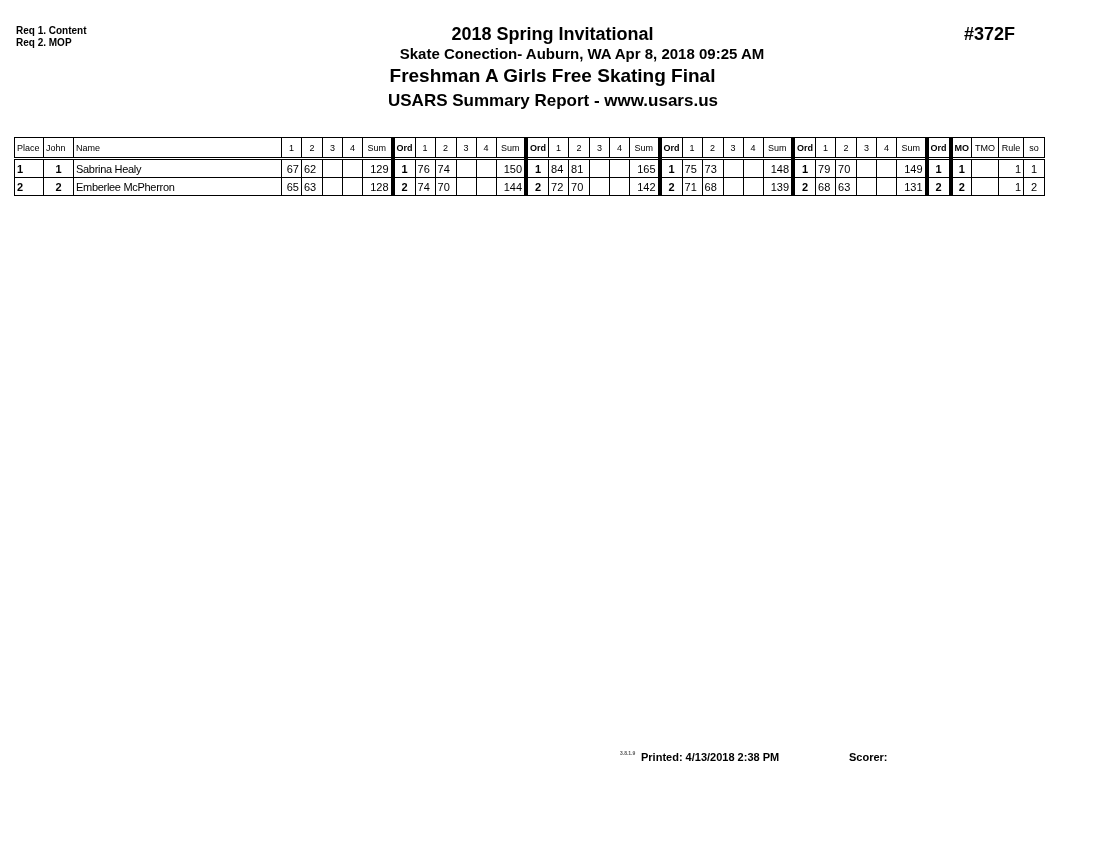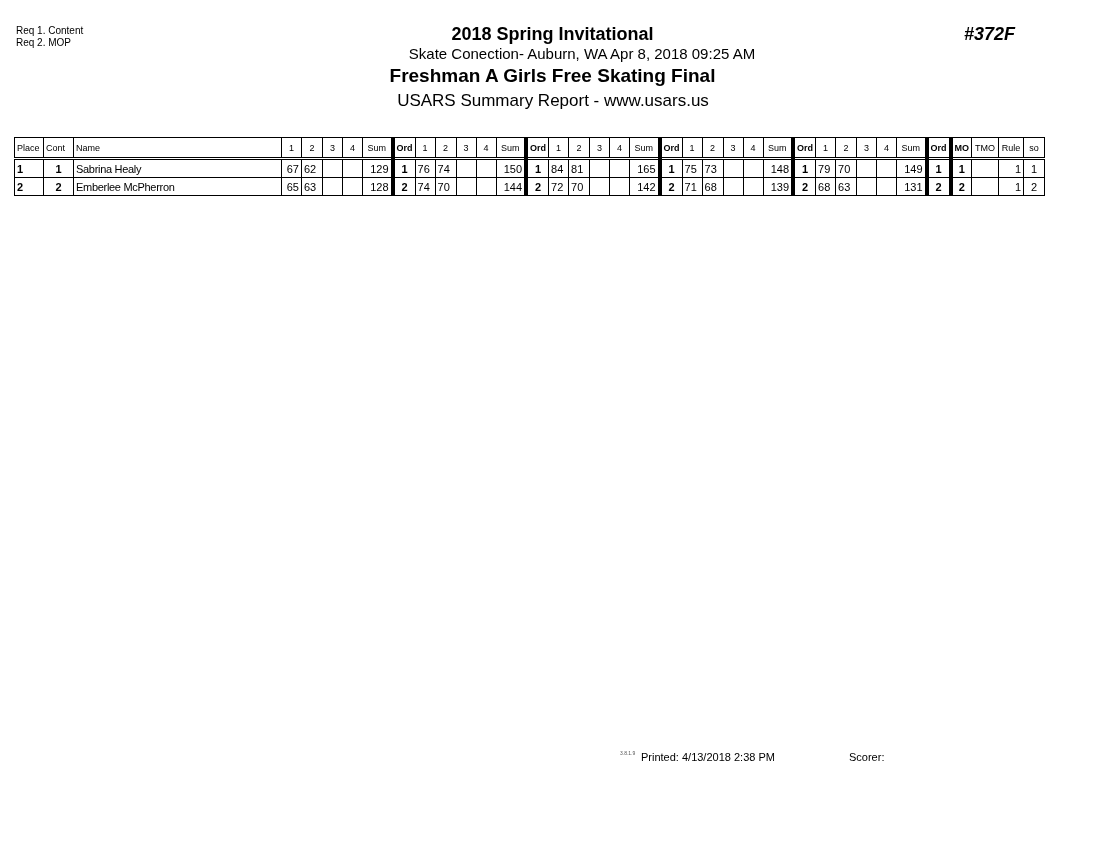--- a/index.html
+++ b/index.html
@@ -1,24 +1,24 @@
 <!DOCTYPE html>
 <html><head>
 <meta charset="utf-8">
 <style>
   html, body { margin:0; padding:0; background:#ffffff; }
   body { width:1100px; height:850px; position:relative; overflow:hidden;
          font-family:"Liberation Sans", sans-serif; color:#000; }
-  .abs { position:absolute; white-space:nowrap; }
+  .abs { position:absolute; white-space:nowrap;font-weight:bold; }
   .req { font-size:10px; line-height:12px; left:16px; }
   .title { font-size:18px; font-weight:bold; }
   .sub { font-size:15px;padding-left:32px; }
   .event { font-size:19px; font-weight:bold; }
   .report { font-size:17px;padding-left:8px; }
-  .code { font-size:18px; font-weight:bold;font-style:italic; }
+  .code { font-size:18px; font-weight:bold; }
   .foot { font-size:10px; }
   .ver { font-size:5px; color:#555; }
 
   table.res { position:absolute; left:14px; top:137px; border-collapse:collapse;
               font-size:9px; table-layout:fixed; }
   table.res td { border:1px solid #000; padding:0 2px; height:18px; overflow:hidden; white-space:nowrap; }
   table.res tr.judges td { height:18px; font-size:10px; }
   table.res tr.judges td.blank { border:none; }
   table.res tr.hdr td { height:19px; border-bottom:3px double #000; }
   table.res tr.data td { font-size:11px; height:17px; }
@@ -77,21 +77,21 @@
       <col style="width:30px">
       <col style="width:22px">
     <col style="width:21px">
       <col style="width:27px">
       <col style="width:25px">
       <col style="width:21px">
   </colgroup>
   <tbody>
   <tr class="hdr">
     <td>Place</td>
-    <td>Cont</td>
+    <td>John</td>
     <td>Name</td>
 
     <td class="c">1</td>
     <td class="c">2</td>
     <td class="c">3</td>
     <td class="c">4</td>
     <td class="c">Sum</td>
     <td class="ord">Ord</td>
 
     <td class="c">1</td>

